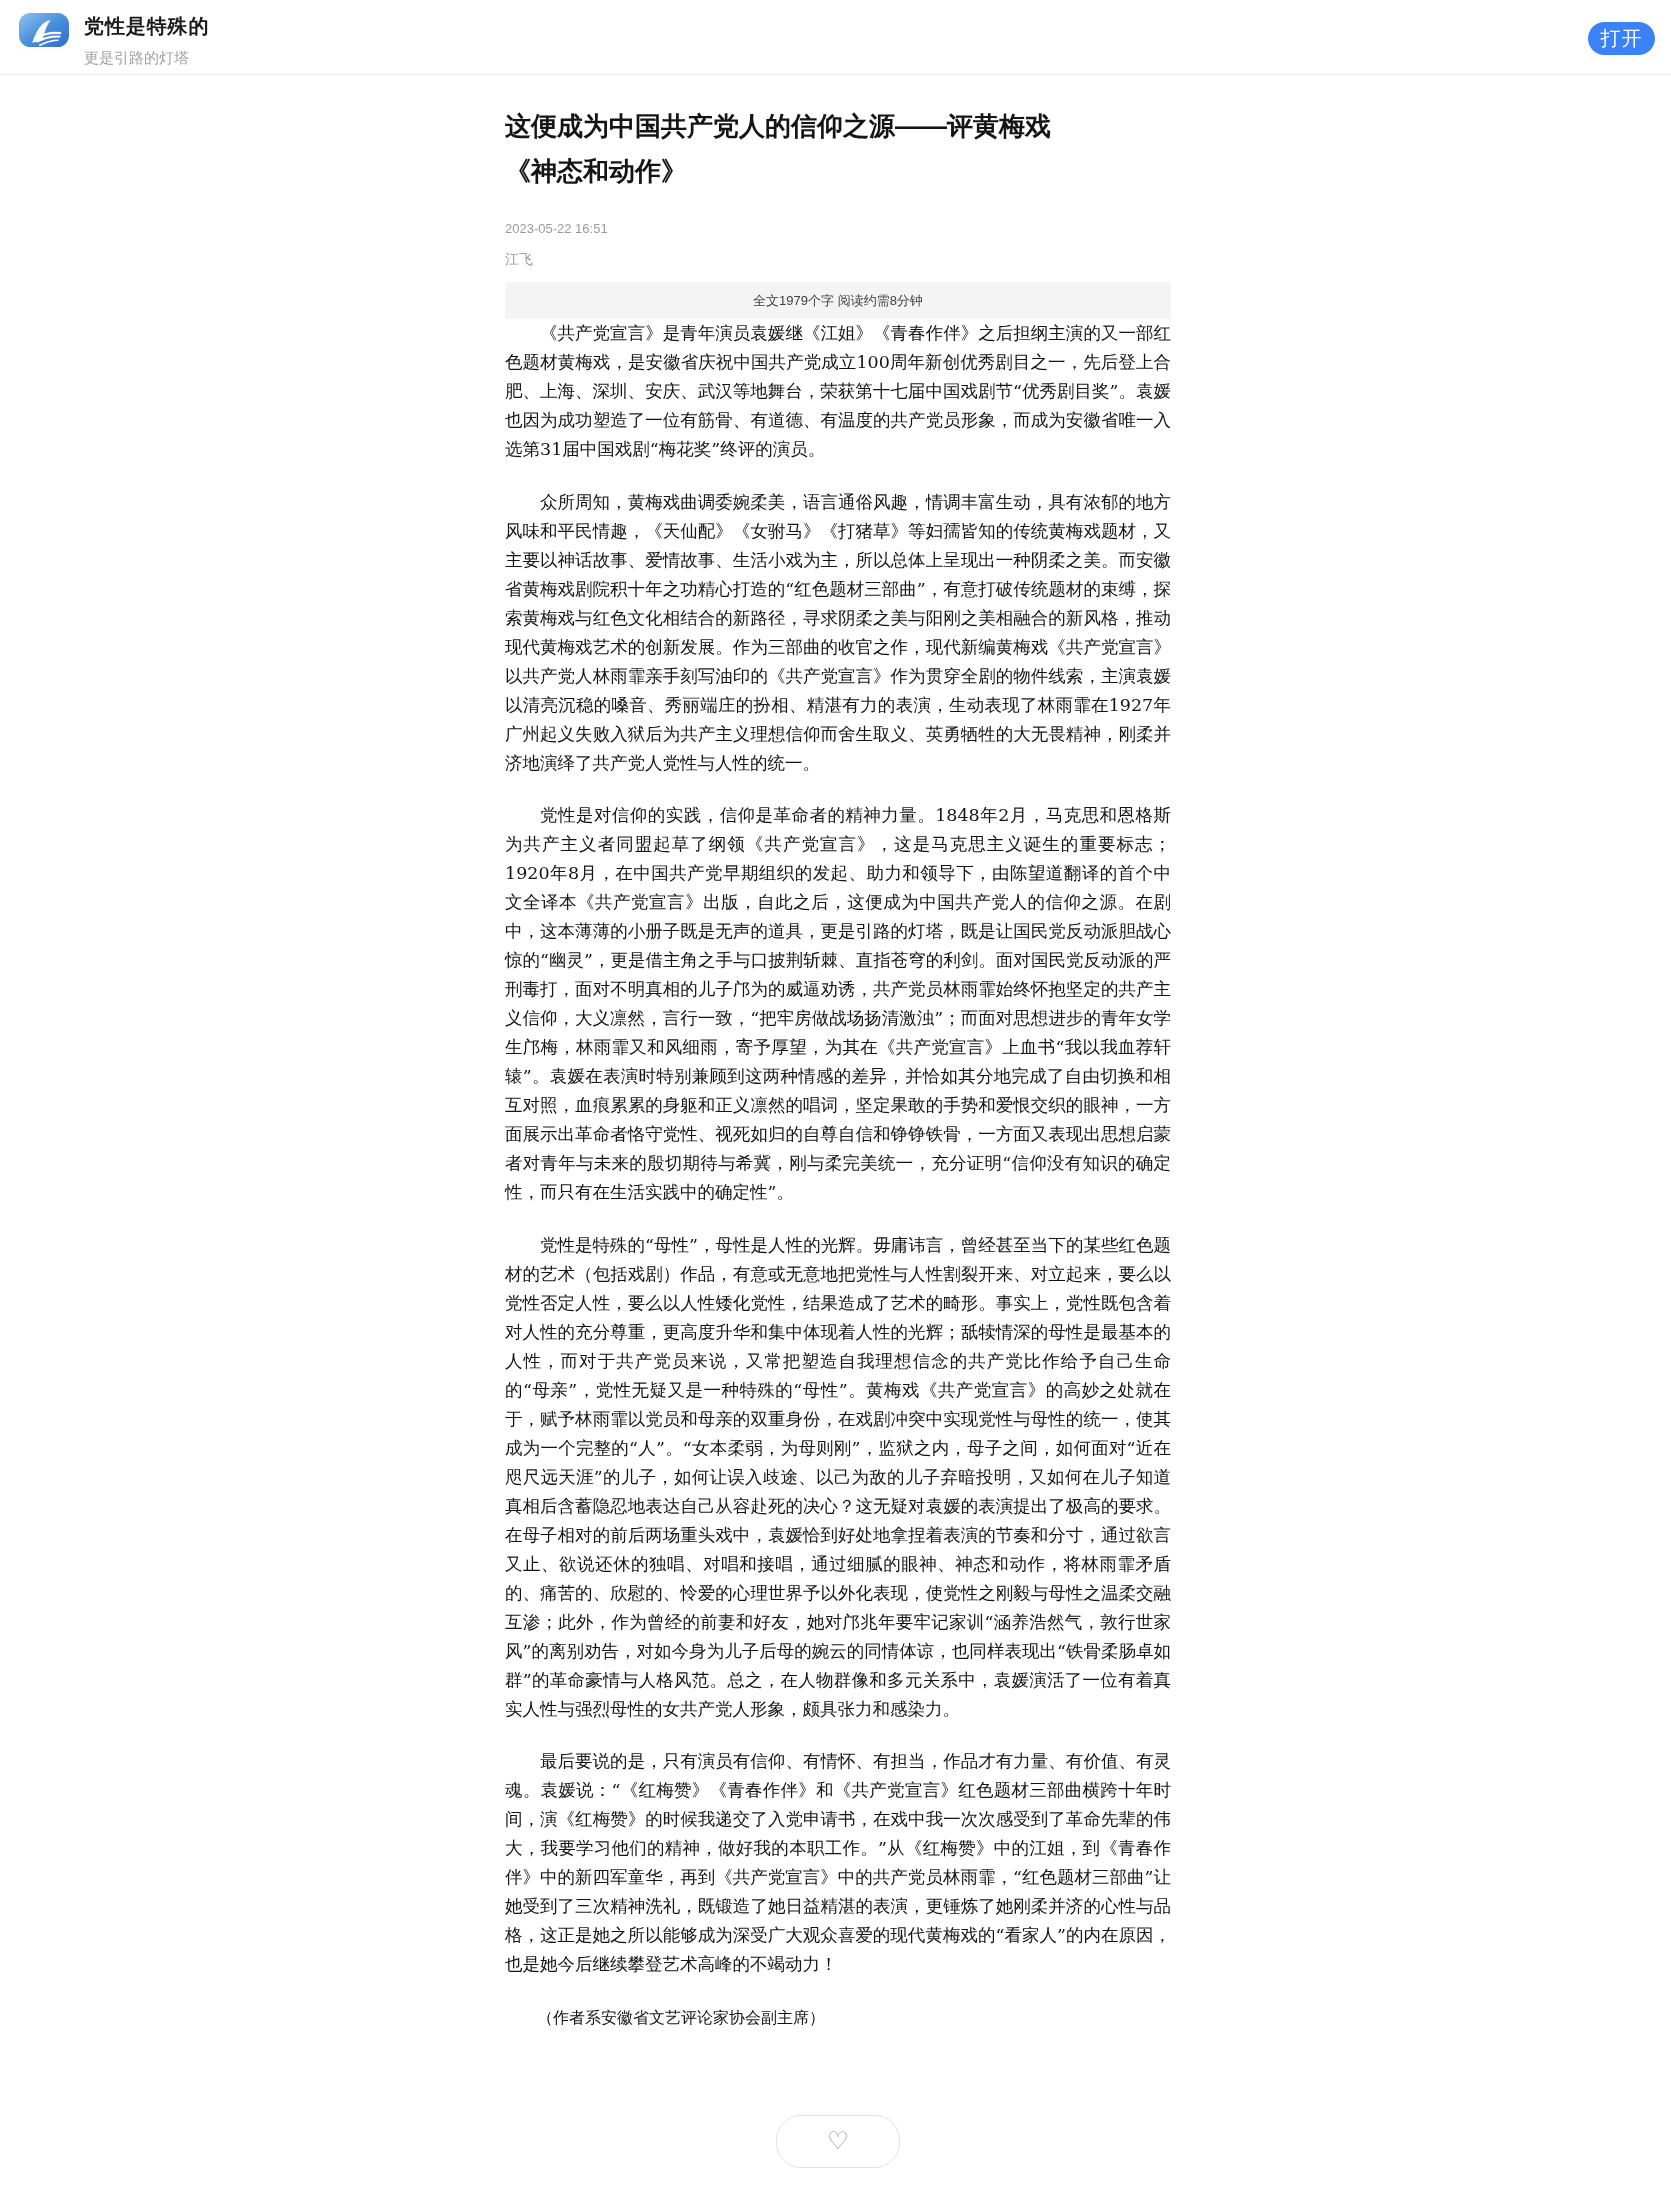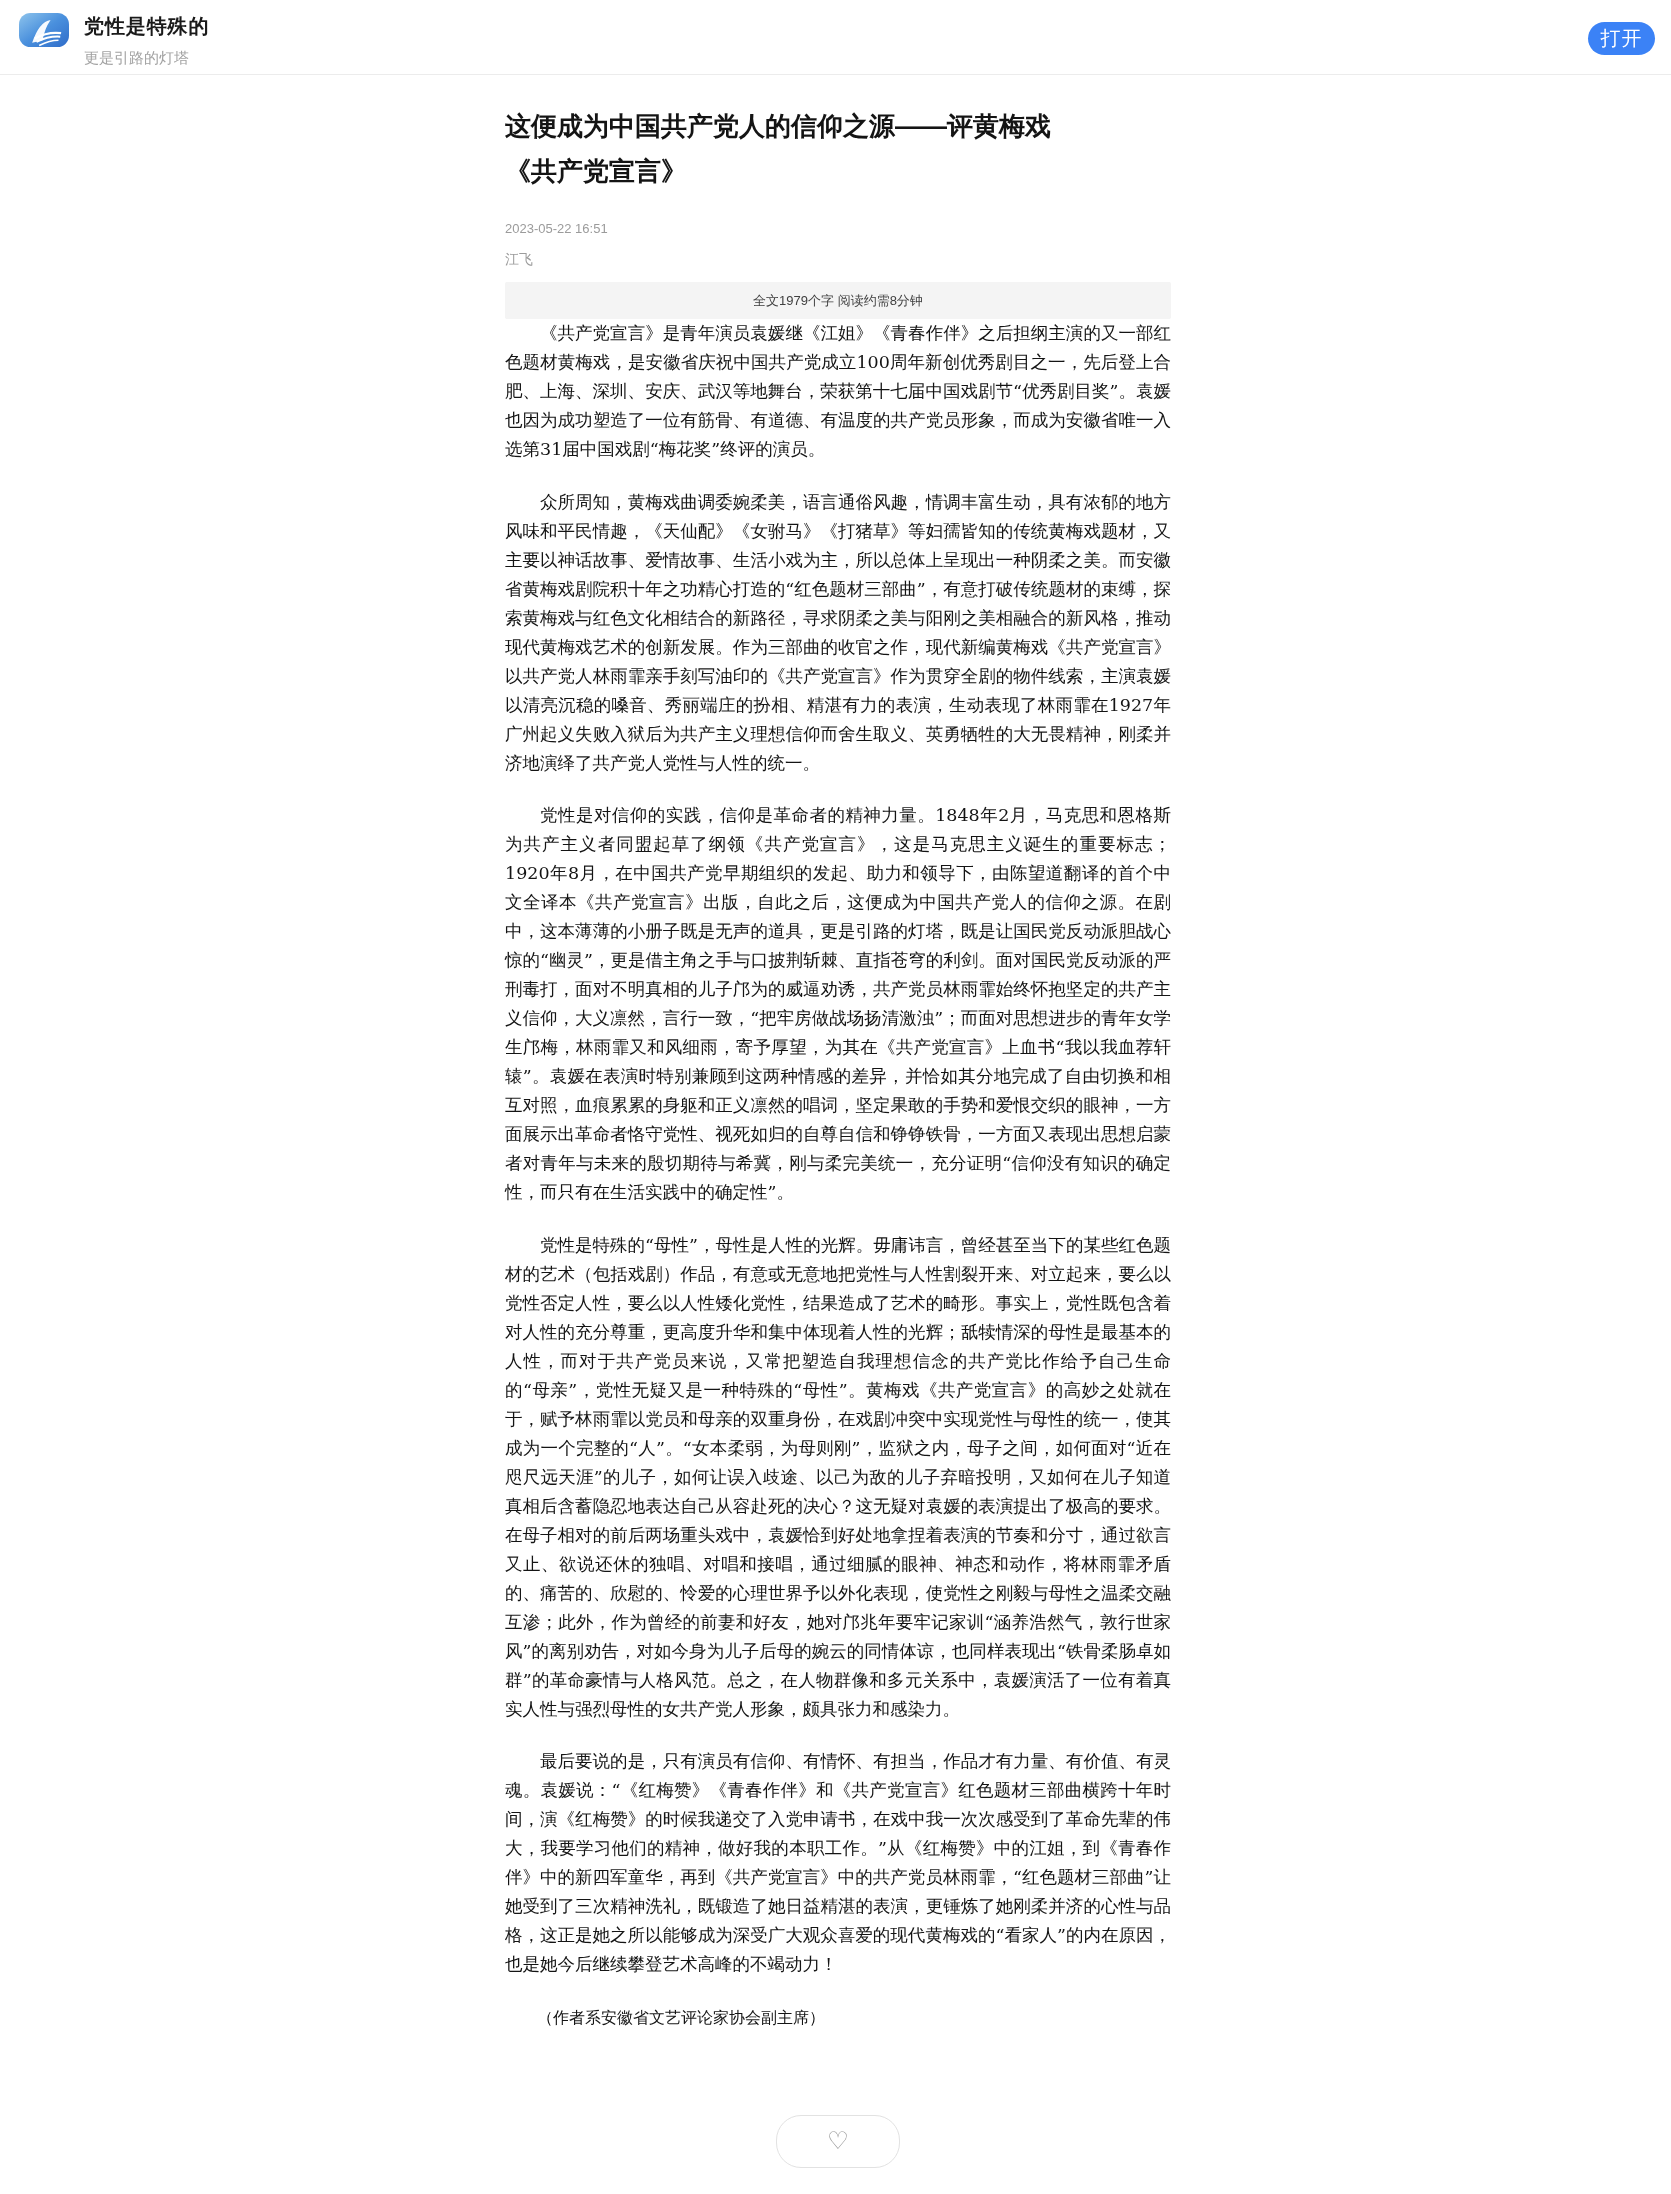--- a/index.html
+++ b/index.html
@@ -52,21 +52,21 @@
   </div>
   <div class="app-titles">
     <div class="app-name">党性是特殊的</div>
     <div class="app-subtitle">更是引路的灯塔</div>
   </div>
   <button class="open-btn">打开</button>
 </header>
 
 <main class="content">
   <h1 class="article-title"><span>这便成为中国共产党人的信仰之源——评黄梅戏</span><br>
-    <span>《共产党宣言》</span></h1>
+    <span>《神态和动作》</span></h1>
 
   <div class="publish-time">2023-05-22 16:51</div>
   <div class="author">江飞</div>
 
   <div class="meta-bar">
     <span>全文1979个字 阅读约需8分钟</span>
   </div>
 
   <div class="article-body">
       <p>《共产党宣言》是青年演员袁媛继《江姐》《青春作伴》之后担纲主演的又一部红色题材黄梅戏，是安徽省庆祝中国共产党成立100周年新创优秀剧目之一，先后登上合肥、上海、深圳、安庆、武汉等地舞台，荣获第十七届中国戏剧节“优秀剧目奖”。袁媛也因为成功塑造了一位有筋骨、有道德、有温度的共产党员形象，而成为安徽省唯一入选第31届中国戏剧“梅花奖”终评的演员。</p>

